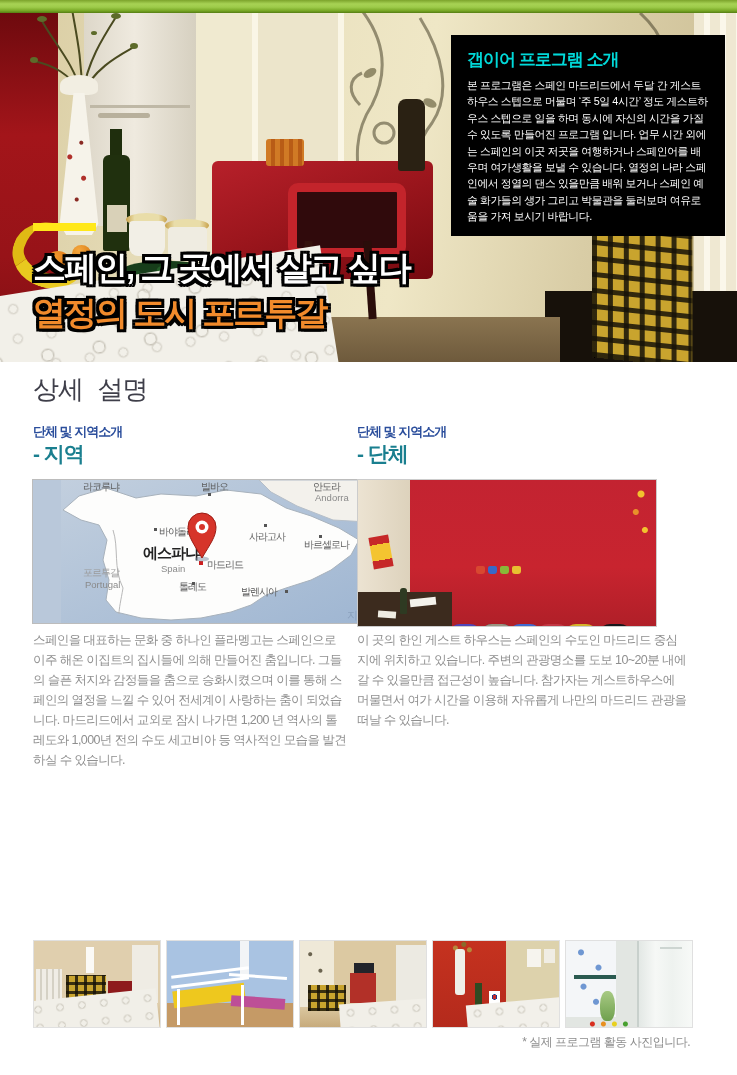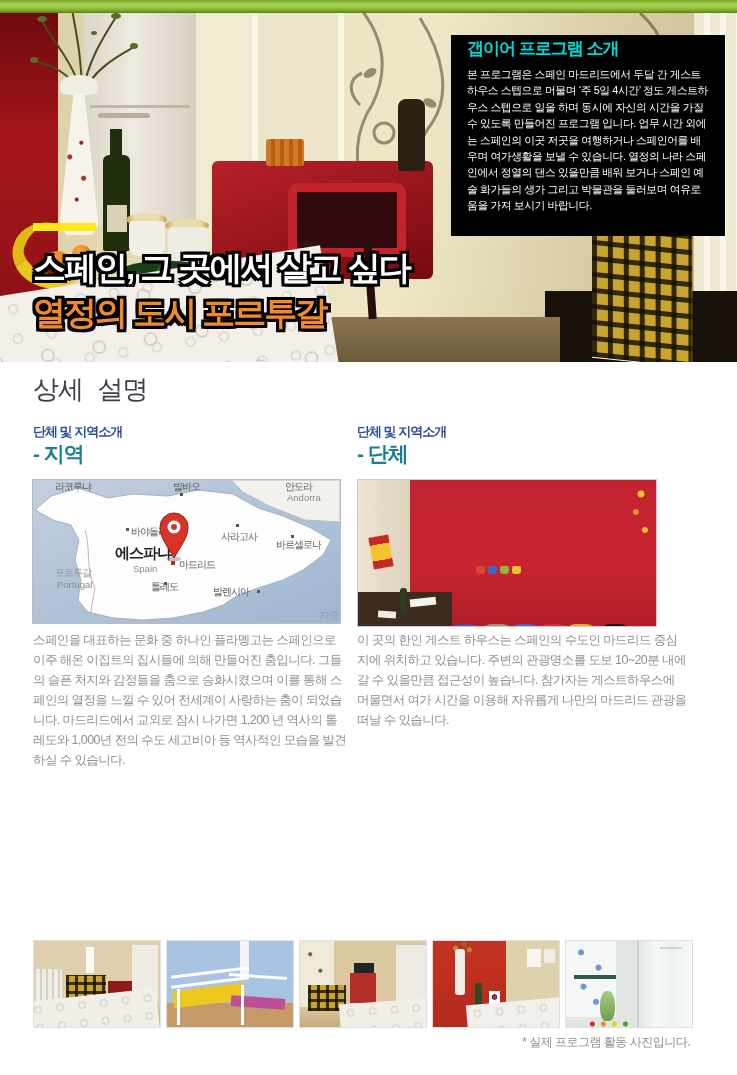--- a/index.html
+++ b/index.html
@@ -70,21 +70,21 @@
       radial-gradient(circle 5px at 70% 55%,#1c4a20 0 4px,transparent 5px),
       radial-gradient(circle 5px at 90% 40%,#2a642e 0 4px,transparent 5px),#173d1a;}
   .h-fronttable{left:-32px;top:260px;width:364px;height:125px;transform:rotate(-9deg);
     background-color:#f2f0e9;
     background-image:radial-gradient(circle 9px at 50% 50%,transparent 5px,#c7c3b8 5.5px,transparent 7.5px),
                      radial-gradient(circle 7px at 50% 50%,transparent 3.5px,#d2cec4 4px,transparent 6px);
     background-size:52px 44px,34px 30px;}
 
   
   .intro-box{left:451px;top:22px;width:274px;height:201px;background:#000;
-    padding:2px 16px;box-sizing:border-box;}
+    padding:13px 16px;box-sizing:border-box;}
   .intro-title{position:static;display:block;color:#00d9d9;font-size:17px;font-weight:bold;
     letter-spacing:-1px;margin:0 0 6px 0;}
   .intro-body{position:static;display:block;color:#fff;font-size:10.8px;line-height:16.4px;
     letter-spacing:-0.4px;}
 
   
   .yellow-dash{left:33px;top:210px;width:63px;height:8px;background:#ffe81a;}
   .headline1,.headline2{left:33px;width:690px;font-weight:bold;font-size:33px;letter-spacing:-2px;
     text-shadow:-3px -3px 0 #000,3px -3px 0 #000,-3px 3px 0 #000,3px 3px 0 #000,
                 -3px 0 0 #000,3px 0 0 #000,0 -3px 0 #000,0 3px 0 #000;}
@@ -94,21 +94,21 @@
   
   .section-title{position:absolute;left:33px;top:372px;font-family:Liberation Mono, monospace;
     font-size:26px;color:#3f3f4a;letter-spacing:-1px;}
   .eyebrow{position:absolute;font-size:13px;font-weight:bold;color:#2b4e9c;letter-spacing:-1px;}
   .col-subtitle{position:absolute;font-size:21px;font-weight:bold;color:#1a7f8f;letter-spacing:-1px;}
   .eyebrow.left{left:33px;top:423px;}  .col-subtitle.left{left:33px;top:440px;}
   .eyebrow.right{left:357px;top:423px;} .col-subtitle.right{left:357px;top:440px;}
 
   
   .map-box{position:absolute;left:32px;top:479px;width:307px;height:143px;border:1px solid #bcbcbc;
-    background:#b9c8da;overflow:hidden;}
+    background:#b9c8da;overflow:hidden;padding-left:28px;}
   .m-city{font-size:10px;fill:#5a5a5a;letter-spacing:-1px;}
   .m-country{font-size:15px;font-weight:bold;fill:#222;letter-spacing:-1px;}
   .m-latin{font-size:9.5px;fill:#8a8a8a;}
   .m-muted{font-size:10px;fill:#9a9a9a;letter-spacing:-1px;}
   .m-sea{font-size:11px;fill:#8ba1bd;letter-spacing:-1px;}
 
   
   .gp{position:absolute;left:357px;top:479px;width:298px;height:146px;border:1px solid #ccc;
     background:linear-gradient(180deg,#c32331 0%,#c8242f 60%,#b01f28 100%);overflow:hidden;}
   .gp *{position:absolute;}

